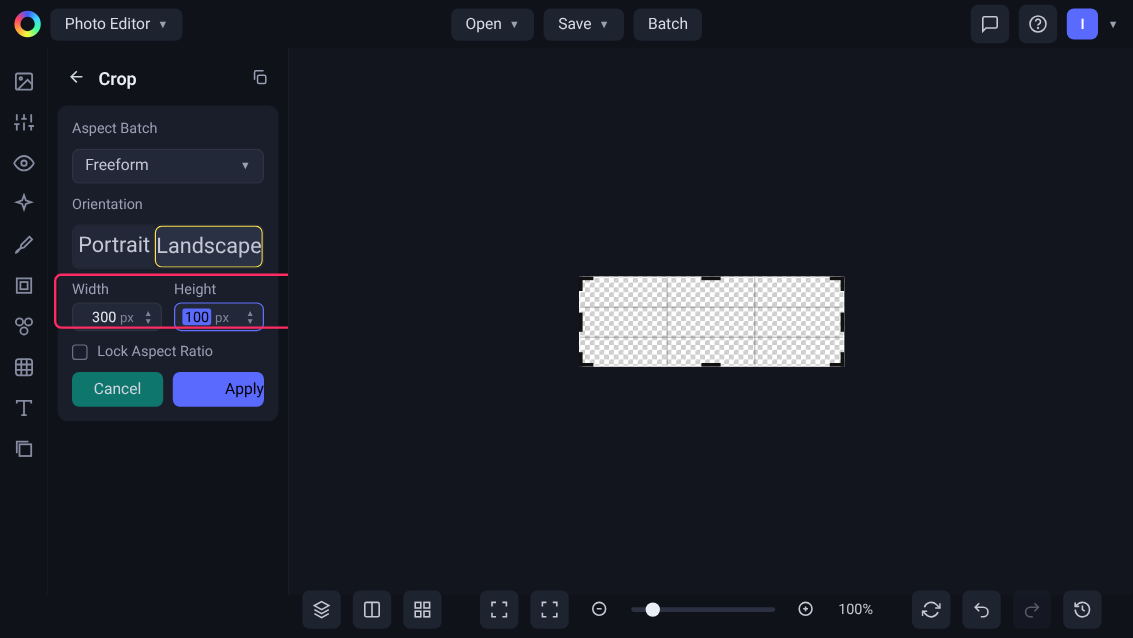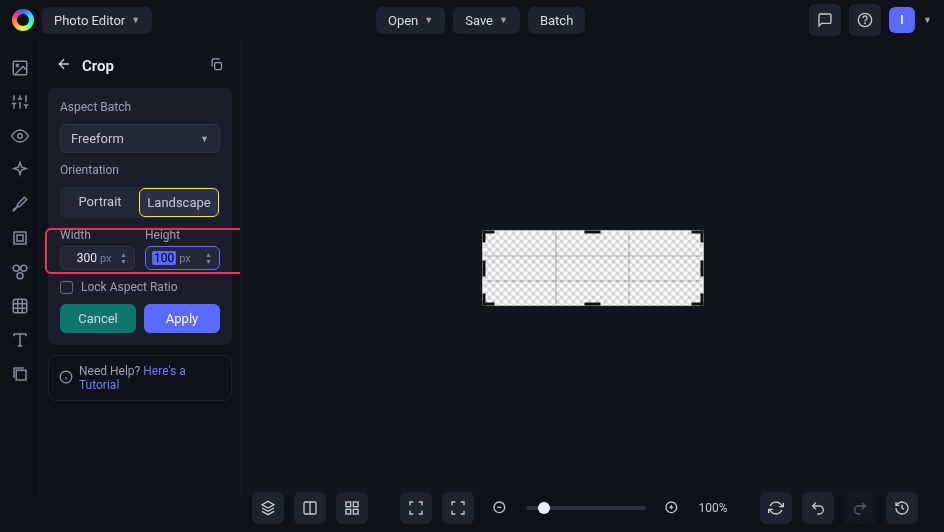--- a/index.html
+++ b/index.html
@@ -23,37 +23,37 @@
   
   
   .panel { width:200px; padding:10px 8px; }
   .panel-header { display:flex; align-items:center; gap:10px; padding:6px 8px 12px 8px; }
   .back-btn { cursor:pointer; color:#d2d6e3; }
   .panel-title { font-size:15px; font-weight:600; color:#eceef5; flex:1;}
   .panel-body { background:#1a1e2b; border-radius:8px; padding:12px; display:flex; flex-direction:column; gap:10px;}
   .lbl { font-size:12px; color:#9aa0b4; }
   .select-box { background:#232838; border-radius:6px; padding:6px 10px; display:flex; justify-content:space-between; align-items:center; font-size:13px; cursor:pointer; border:1px solid rgba(255,255,255,0.06);}
   .seg { display:flex; gap:0; border-radius:6px; overflow:hidden; border:1px solid rgba(255,255,255,0.06);}
-  .seg div { flex:1; text-align:center; font-size:13px; padding:6px 0; background:#232838; cursor:pointer;}
+  .seg div { flex:1; text-align:center; font-size:18px; padding:6px 0; background:#232838; cursor:pointer;}
   .seg div.sel { background:#2b3145; border:1px solid #fde047; border-radius:6px; }
   .wh-row { display:flex; gap:10px; }
   .wh-col { flex:1; display:flex; flex-direction:column; gap:4px;}
   .num-in { background:#232838; border:1px solid rgba(255,255,255,0.06); border-radius:6px; display:flex; align-items:center; padding:4px 6px; font-size:12px; gap:3px; position:relative;}
   .num-in.hl { border:1px solid #6272ff; }
   .num-in input { width:30px; background:transparent; border:none; color:#e8eaf2; font-size:12px; text-align:right; outline:none;}
   .unit { font-size:11px; color:#7d8398;}
   .spin { display:flex; flex-direction:column; gap:1px; margin-left:auto;}
   .spin span { width:8px;height:6px;font-size:7px;line-height:6px;color:#7d8398;cursor:pointer;}
   .hl-val { background:#5a6aff; color:#000000; padding:0 2px; border-radius:2px;}
   .chk-row { display:flex; align-items:center; gap:8px; font-size:12px; color:#9aa0b4;}
   .chk { width:13px; height:13px; border:1.5px solid #6b7087; border-radius:3px; cursor:pointer;}
   .btn-row { display:flex; gap:8px;}
   .btn { flex:1; padding:7px 0; border:none; border-radius:6px; font-size:13px; cursor:pointer;}
   .btn.cancel { background:#0f766e; color:#d2d6e3;}
-  .btn.apply { background:#5a6aff; color:#ffffff;}
+  .btn.apply { background:#5a6aff; color:#000000;text-align:right;}
   .help-box { margin-top:10px; border:1px solid rgba(255,255,255,0.08); border-radius:8px; padding:8px 10px; display:flex; align-items:center; gap:6px; font-size:12px; color:#9aa0b4;}
   .help-box a { color:#6e7dff; text-decoration:none; cursor:pointer;}
   .highlight-box { position:absolute; border:2px solid #ff2b62; border-radius:6px; pointer-events:none;}
 
   
   .canvas-area { flex:1; background:#12151d; position:relative; border-left:1px solid rgba(255,255,255,0.03);}
   .crop-frame { position:absolute; left:50%; top:50%; transform:translate(-50%,-50%); width:221px; height:75px; border:1px solid rgba(255,255,255,0.6);
     background-image: linear-gradient(45deg,#ccc 25%,transparent 25%),linear-gradient(-45deg,#ccc 25%,transparent 25%),linear-gradient(45deg,transparent 75%,#ccc 75%),linear-gradient(-45deg,transparent 75%,#ccc 75%);
     background-size:8px 8px; background-position:0 0,0 4px,4px -4px,-4px 0; background-color:#fff;}
   .crop-grid-v, .crop-grid-h { position:absolute; background:rgba(0,0,0,0.25);}
@@ -238,29 +238,20 @@
         <div class="chk"></div>
         <span>Lock Aspect Ratio</span>
       </div>
 
       <div class="btn-row">
         <button class="btn cancel">Cancel</button>
         <button class="btn apply">Apply</button>
       </div>
     </div>
 
-    <div class="help-box">
-      <span style="color:#9aa0b4;">
-        <svg width="14" height="14" viewBox="0 0 24 24" fill="none" stroke="currentColor" stroke-width="2">
-            <circle cx="12" cy="12" r="10"></circle>
-            <path d="M12 16v-4M12 8h.01"></path>
-          </svg>
-      </span>
-      <span><span>Need Help? </span><a>Here's a Tutorial</a></span>
-    </div>
 
     <div class="highlight-box" style="left:5px; top:188px; width:215px; height:46px;"></div>
   </div>
 
   <div class="canvas-area">
     <div class="crop-frame">
       <div class="crop-grid-v" style="left:33.33%"></div>
       <div class="crop-grid-v" style="left:66.66%"></div>
       <div class="crop-grid-h" style="top:33.33%"></div>
       <div class="crop-grid-h" style="top:66.66%"></div>

